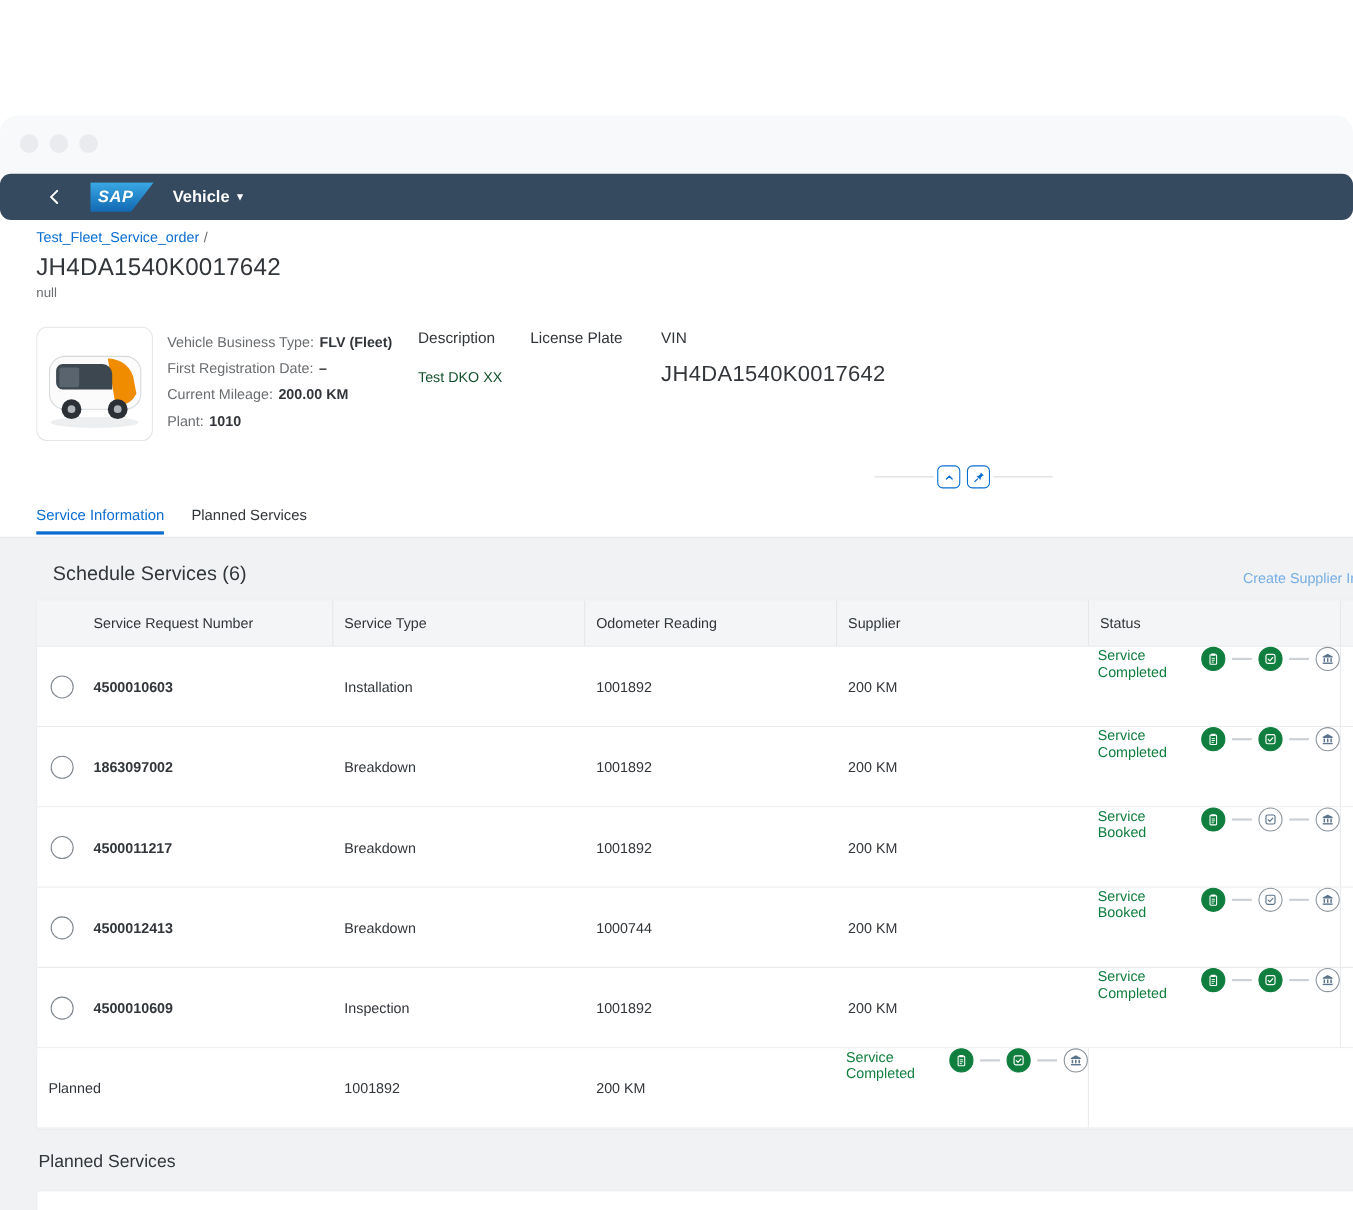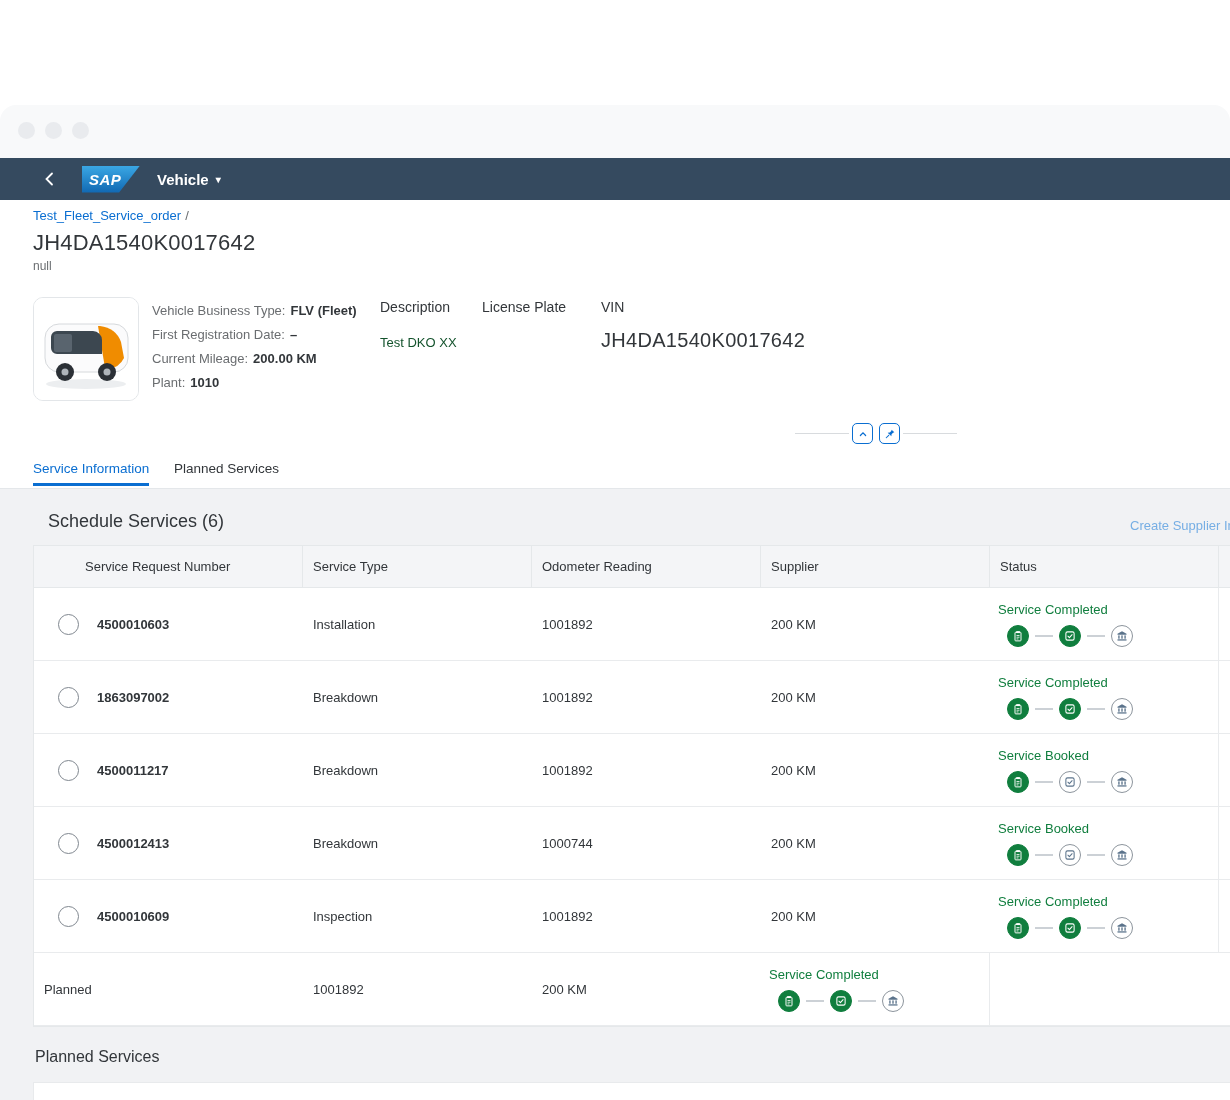--- a/index.html
+++ b/index.html
@@ -4,21 +4,21 @@
 <style>
   * { margin:0; padding:0; box-sizing:border-box; }
   body { background:#ffffff; font-family:"Liberation Sans", sans-serif; }
   .screen { position:relative; width:1230px; height:1100px; background:#ffffff; overflow:hidden; }
 
   
   .chrome-band { position:absolute; top:105px; left:0; right:0; height:53px; background:#f8f9fa; border-radius:16px 16px 0 0; }
   .chrome-band .dot { position:absolute; top:17px; width:17px; height:17px; border-radius:50%; background:#e9ebee; }
 
   
-  .shellbar { position:absolute; top:158px; left:0; right:0; height:42px; background:#354a5f; display:flex; align-items:center; padding:0 16px; }
+  .shellbar { position:absolute; top:158px; left:0; right:0; height:42px; background:#354a5f; display:flex; align-items:center; padding:0 16px;border-radius:10px; }
   .back-btn { width:28px; height:28px; margin-left:20px; display:flex; align-items:center; justify-content:center; color:#ffffff; cursor:pointer; }
   .sap-logo { margin-left:18px; width:58px; height:27px; background:linear-gradient(180deg,#3aa7e4 0%,#1168b2 100%); clip-path:polygon(0 0,100% 0,64% 100%,0 100%); display:flex; align-items:center; padding-left:7px; cursor:pointer; }
   .sap-logo span { color:#ffffff; font-weight:700; font-style:italic; font-size:15px; letter-spacing:.5px; }
   .shell-title { margin-left:17px; color:#ffffff; font-size:15px; font-weight:600; display:flex; align-items:center; cursor:pointer; }
   .shell-title .caret { font-size:10px; margin-left:7px; color:#ffffff; }
 
   
   .breadcrumb { position:absolute; left:33px; top:208px; font-size:13px; }
   .breadcrumb a { color:#0a6ed1; text-decoration:none; cursor:pointer; }
   .breadcrumb .sep { color:#6a6d70; margin-left:4px; }
@@ -55,24 +55,24 @@
   .action-link { position:absolute; left:1130px; top:518px; font-size:13px; color:#76aee4; white-space:nowrap; cursor:pointer; }
 
   .card { position:absolute; left:33px; top:545px; width:1262px; background:#ffffff; border:1px solid #e5e8ea; }
   .thead { display:grid; grid-template-columns:269px 229px 229px 229px 229px 1fr; height:42px; background:#f4f5f7; border-bottom:1px solid #e5e8ea; }
   .thead .hcell { display:flex; align-items:center; padding-left:10px; font-size:13px; color:#32363a; border-right:1px solid #e5e8ea; }
   .thead .hcell.first { padding-left:51px; }
   .thead .hcell.extra { border-right:none; }
 
   .trow { display:grid; grid-template-columns:269px 229px 229px 229px 229px 1fr; height:73px; border-bottom:1px solid #e9ebed; background:#ffffff; }
   .cell { display:flex; align-items:center; padding-left:10px; font-size:13px; color:#32363a; }
-  .c-first { padding-left:24px; }
+  .c-first { padding-left:12px; }
   .radio { width:21px; height:21px; border:1px solid #80878f; border-radius:50%; background:#ffffff; flex:0 0 auto; cursor:pointer; }
   .req { margin-left:18px; font-weight:700; }
-  .c-status { flex-direction:column; align-items:flex-start; justify-content:center; padding-left:8px; border-right:1px solid #e9ebed; gap:8px; }
+  .c-status { flex-direction:row; align-items:flex-start; justify-content:center; padding-left:8px; border-right:1px solid #e9ebed; gap:8px; }
   .status-text { color:#107e3e; font-size:13px; }
   .chain { display:flex; align-items:center; margin-left:9px; }
   .step { width:22px; height:22px; border-radius:50%; display:flex; align-items:center; justify-content:center; flex:0 0 auto; }
   .step.green { background:#107e3e; border:1px solid #107e3e; color:#ffffff; }
   .step.gray { background:#ffffff; border:1px solid #8d959d; color:#5b738b; }
   .dash { width:18px; height:2px; background:#ccd1d6; margin:0 6px; }
 
   .planned-title { position:absolute; left:35px; top:1048px; font-size:16px; color:#32363a; font-weight:400; }
   .card2 { position:absolute; left:33px; top:1082px; width:1262px; height:60px; background:#ffffff; border:1px solid #e8eaec; }
 </style>

